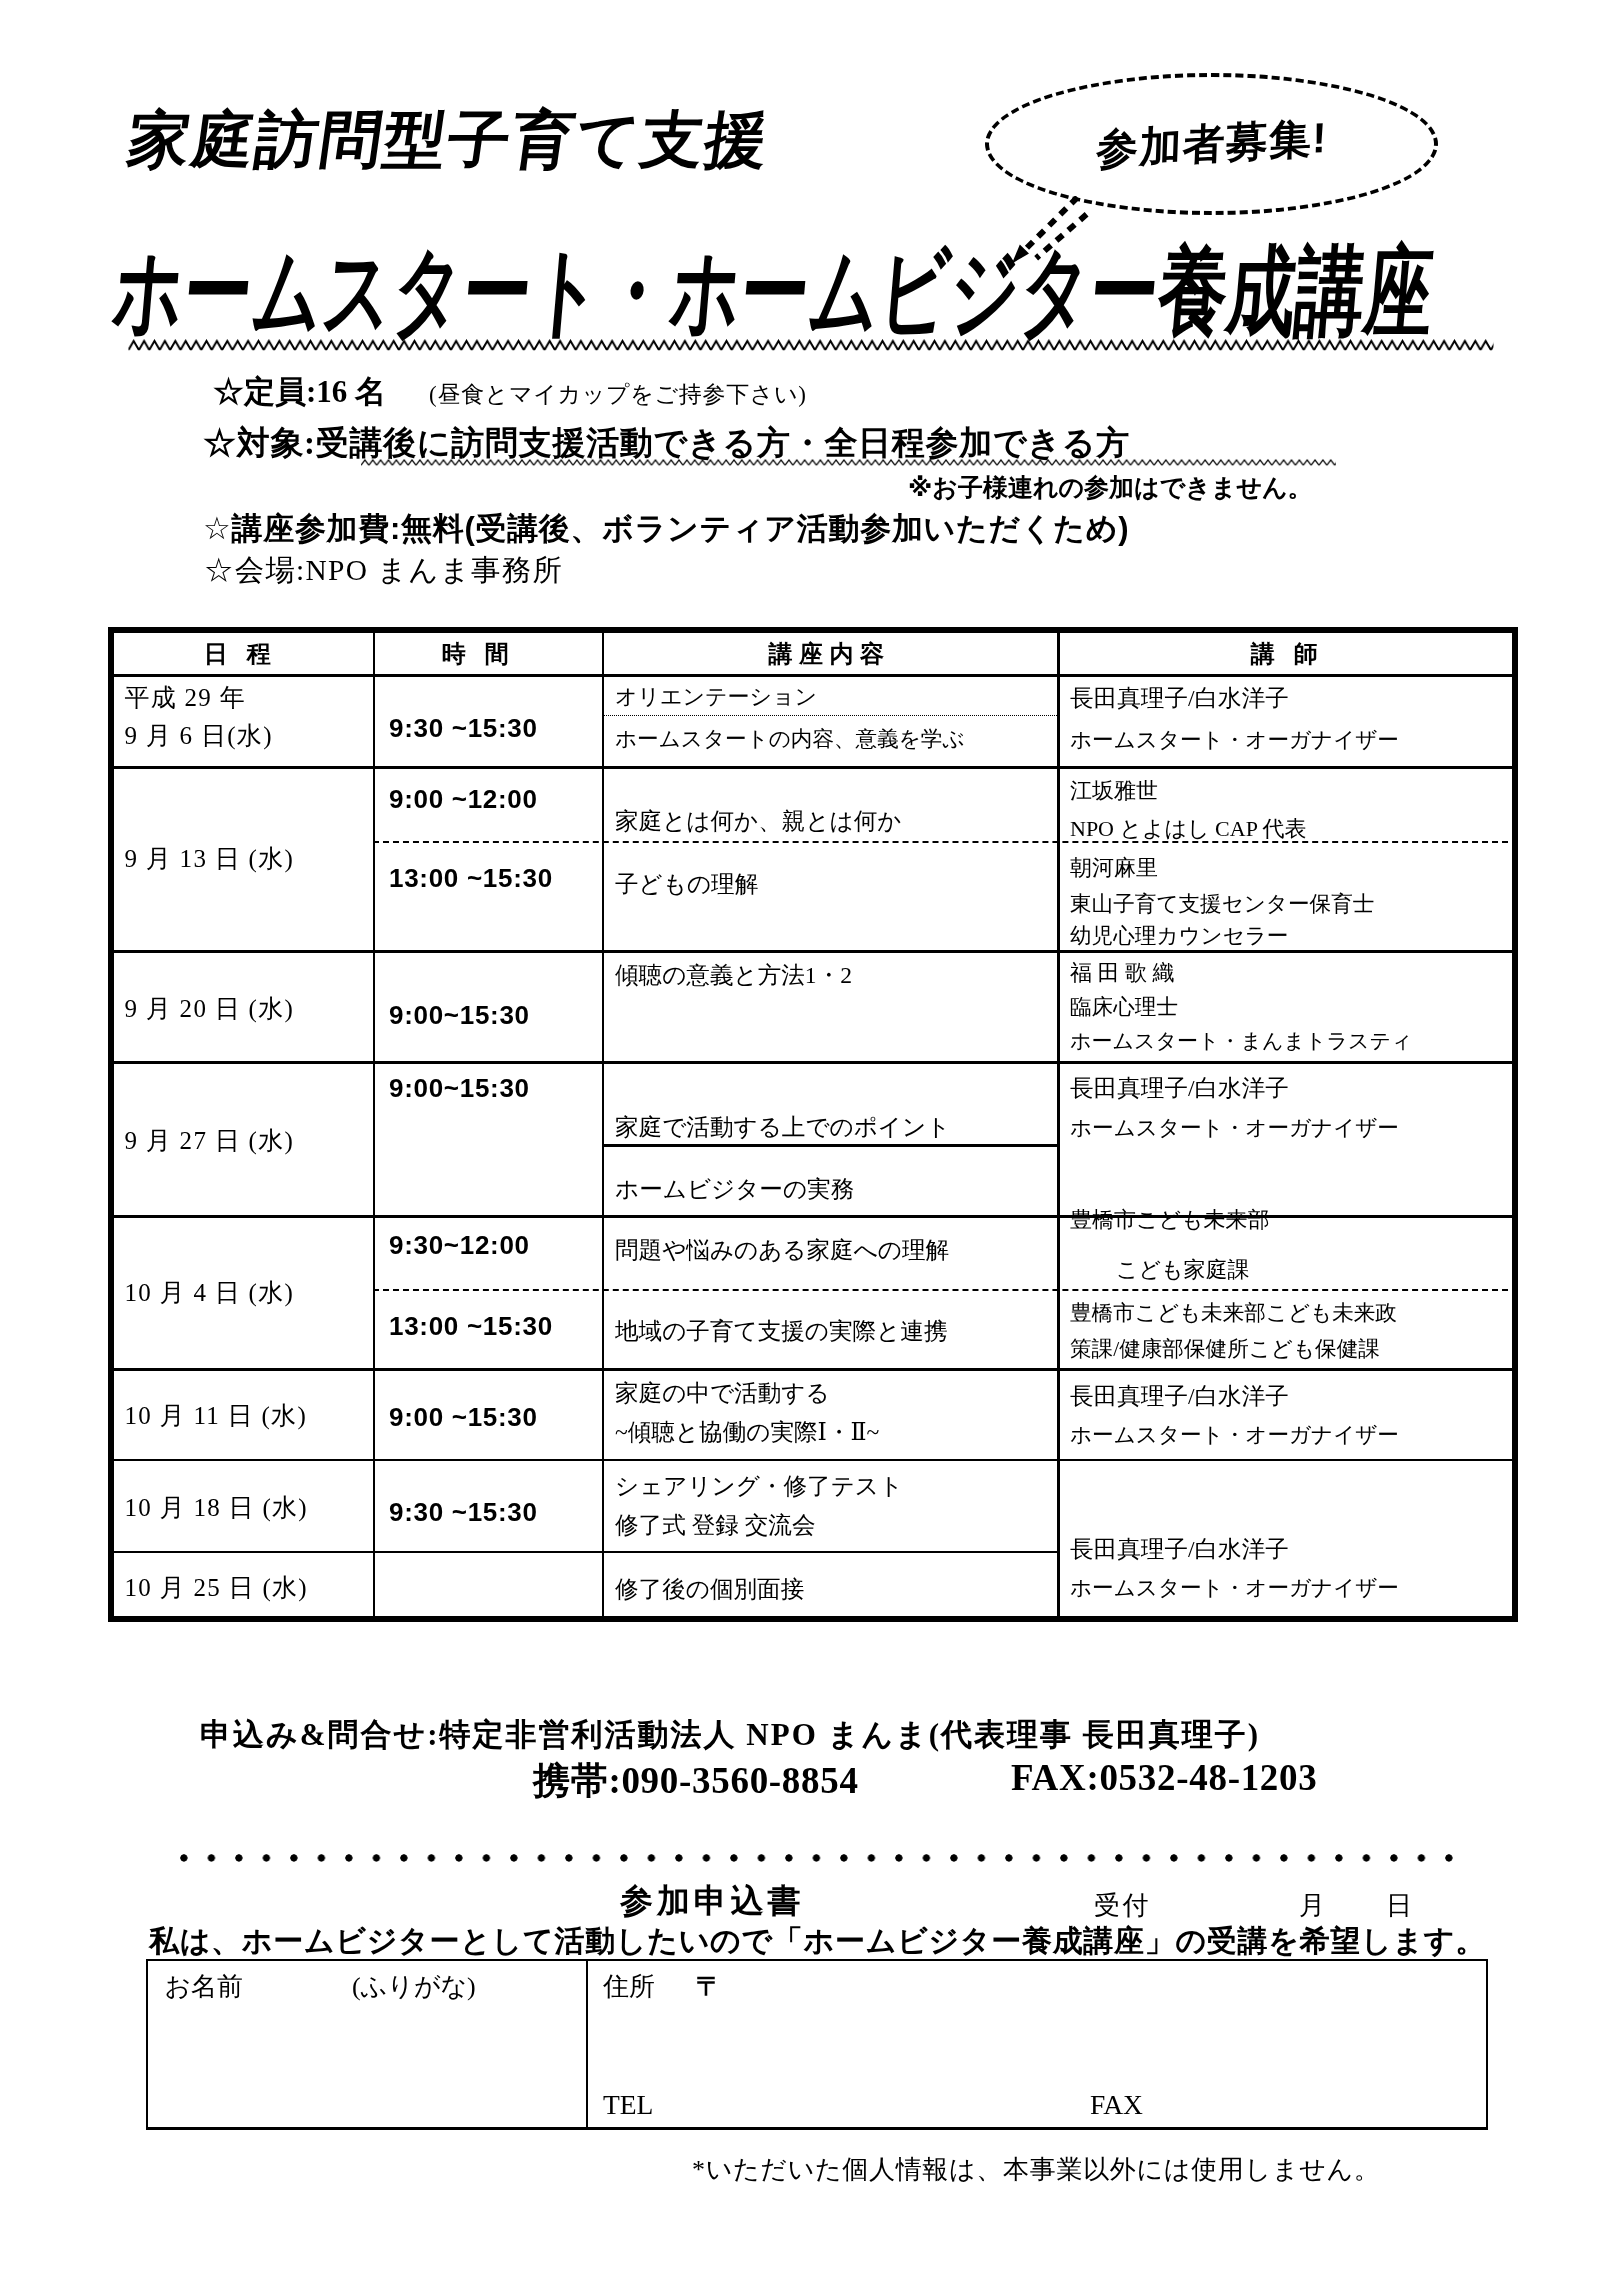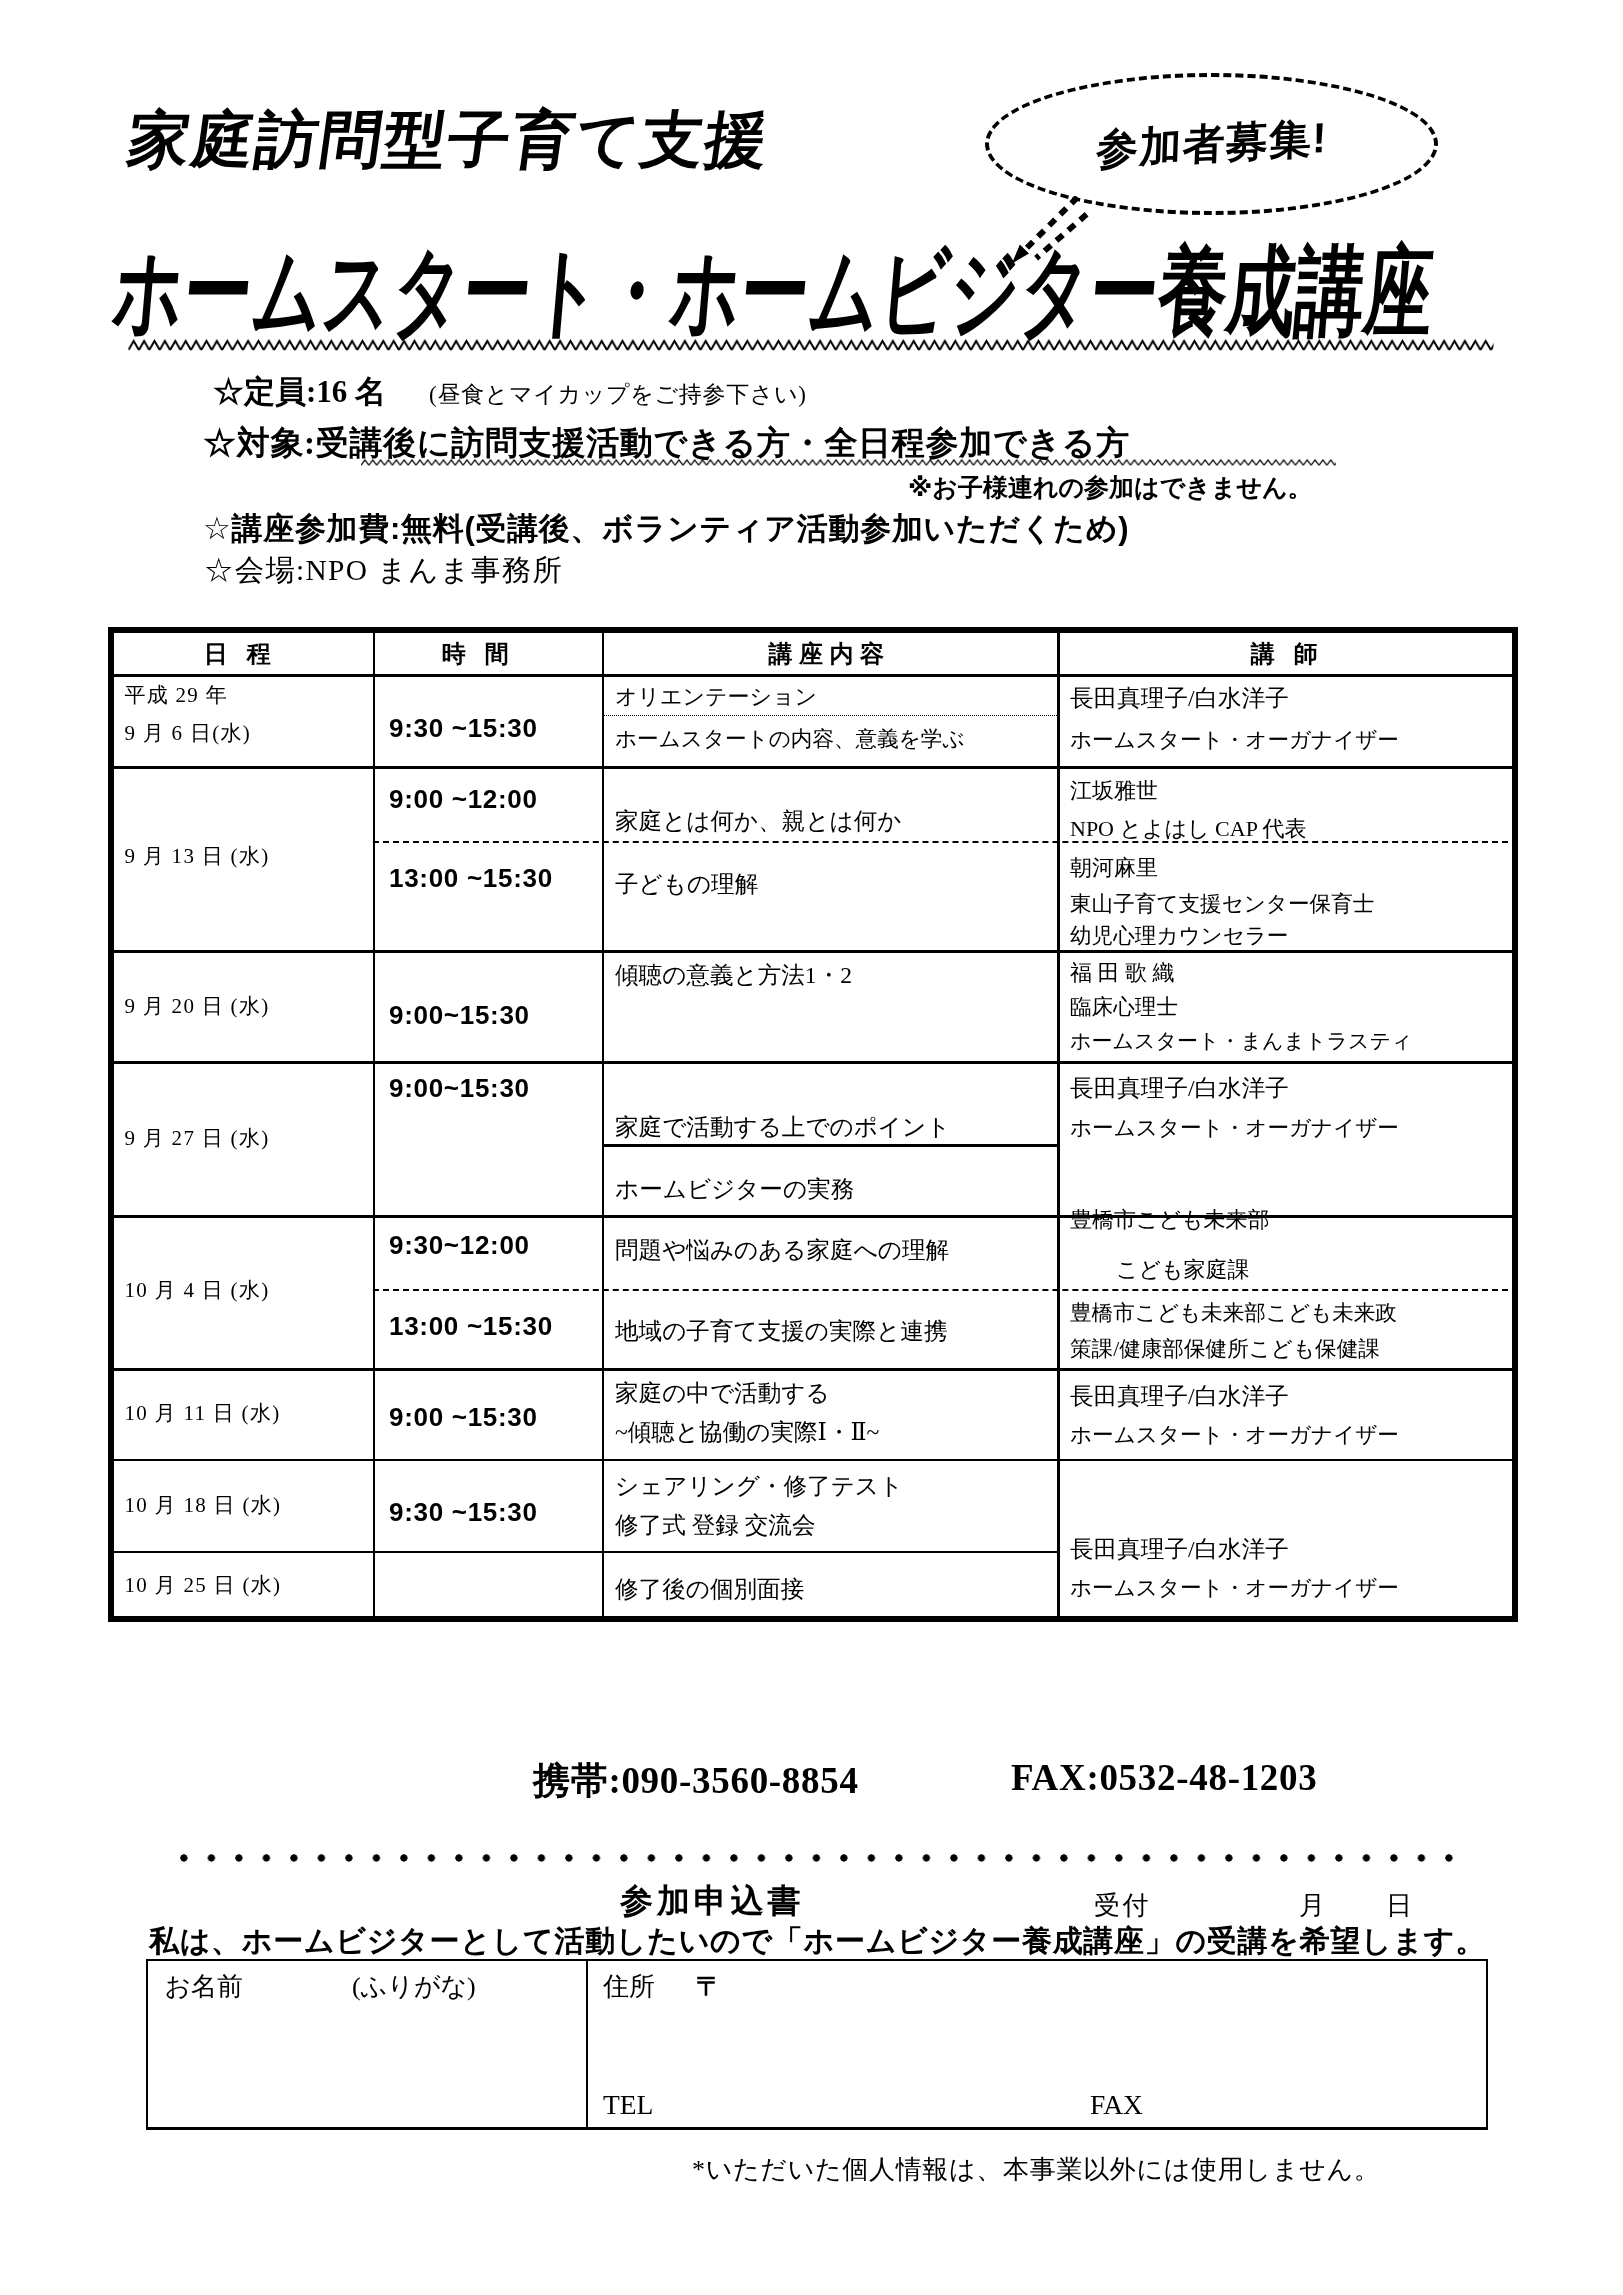--- a/index.html
+++ b/index.html
@@ -31,21 +31,21 @@
 
   
   .tbl{left:108px;top:627px;width:1410px;height:995px;}
   .ln{position:absolute;background:#000;}
   .ln-dash{position:absolute;border-top:2px dashed #000;}
   .ln-dot{position:absolute;border-top:1.3px dotted #000;}
   .th{position:absolute;top:10.5px;font-size:24px;font-weight:bold;letter-spacing:6.5px;text-align:center;}
   .cell{position:absolute;font-size:23.6px;white-space:nowrap;}
   .time{position:absolute;left:281px;font-size:26px;font-weight:bold;
         font-family:"Liberation Sans","DejaVu Sans",sans-serif;letter-spacing:0.7px;white-space:nowrap;}
-  .f34{font-size:22px;} .f33{font-size:21.6px;} .f32{font-size:21px;} .f38{font-size:21px;letter-spacing:1.3px;}
+  .f34{font-size:22px;} .f33{font-size:21.6px;} .f32{font-size:21px;} .f38{font-size:25px;letter-spacing:1.3px;}
 
   
   .inq{left:200px;top:1714px;font-size:31px;font-weight:600;letter-spacing:2px;}
   .mobile{left:533px;top:1756px;font-size:37px;font-weight:bold;letter-spacing:0.7px;}
   .faxno{left:1011px;top:1756px;font-size:37px;font-weight:bold;letter-spacing:0.7px;}
   .office{left:466px;top:1809px;font-size:29px;font-weight:600;letter-spacing:1.3px;}
   .dotsep{left:180px;top:1854px;width:1276px;height:7.9px;
           background-image:radial-gradient(circle 3.9px at 3.9px 3.9px,#000 3.3px,transparent 3.9px);
           background-size:27.5px 7.9px;background-repeat:repeat-x;}
 
@@ -192,20 +192,21 @@
     <div class="time" style="top:870px">9:30 ~15:30</div>
     <div class="cell" style="left:507px;top:843px">シェアリング・修了テスト</div>
     <div class="cell" style="left:507px;top:882px">修了式 登録 交流会</div>
     <div class="cell" style="left:962px;top:906px">長田真理子/白水洋子</div>
     <div class="cell f33" style="left:962px;top:946px">ホームスタート・オーガナイザー</div>
 
     <div class="cell f38" style="left:16.4px;top:944px">10 月 25 日 (水)</div>
     <div class="cell" style="left:507px;top:946px">修了後の個別面接</div>
   </div>
 
+  <div class="abs inq serif nowrap">申込み&amp;問合せ:特定非営利活動法人 NPO まんま(代表理事 長田真理子)</div>
   <div class="abs mobile serif nowrap">携帯:090-3560-8854</div>
   <div class="abs faxno serif nowrap">FAX:0532-48-1203</div>
 
   <div class="abs dotsep"></div>
 
   <div class="abs form-title serif nowrap">参加申込書</div>
   <div class="abs receipt serif nowrap">受付</div>
   <div class="abs month serif">月</div>
   <div class="abs day serif">日</div>
   <div class="abs pledge serif nowrap">私は、ホームビジターとして活動したいので「ホームビジター養成講座」の受講を希望します。</div>

